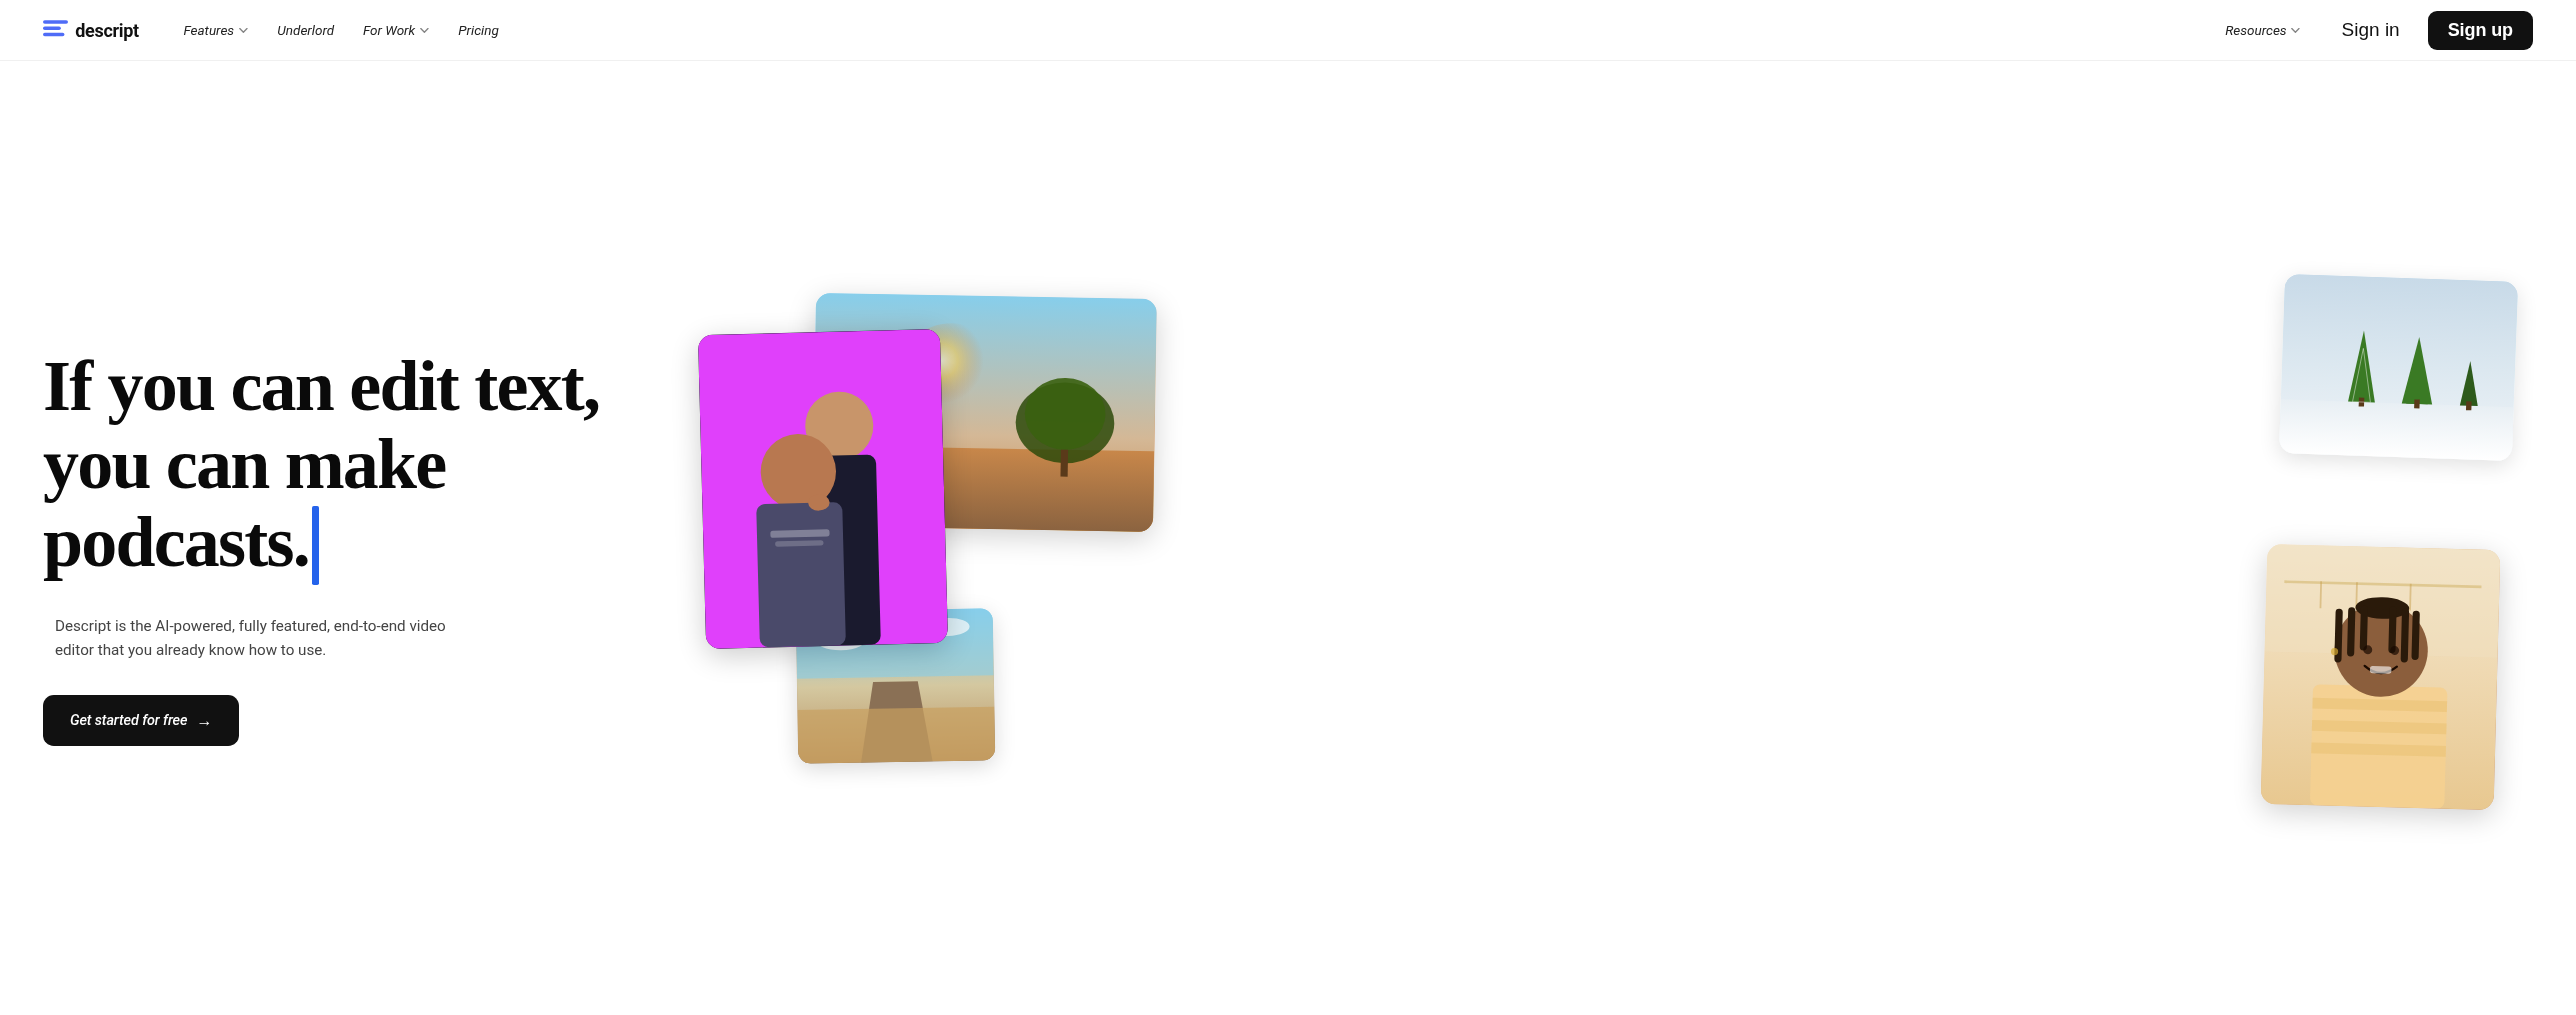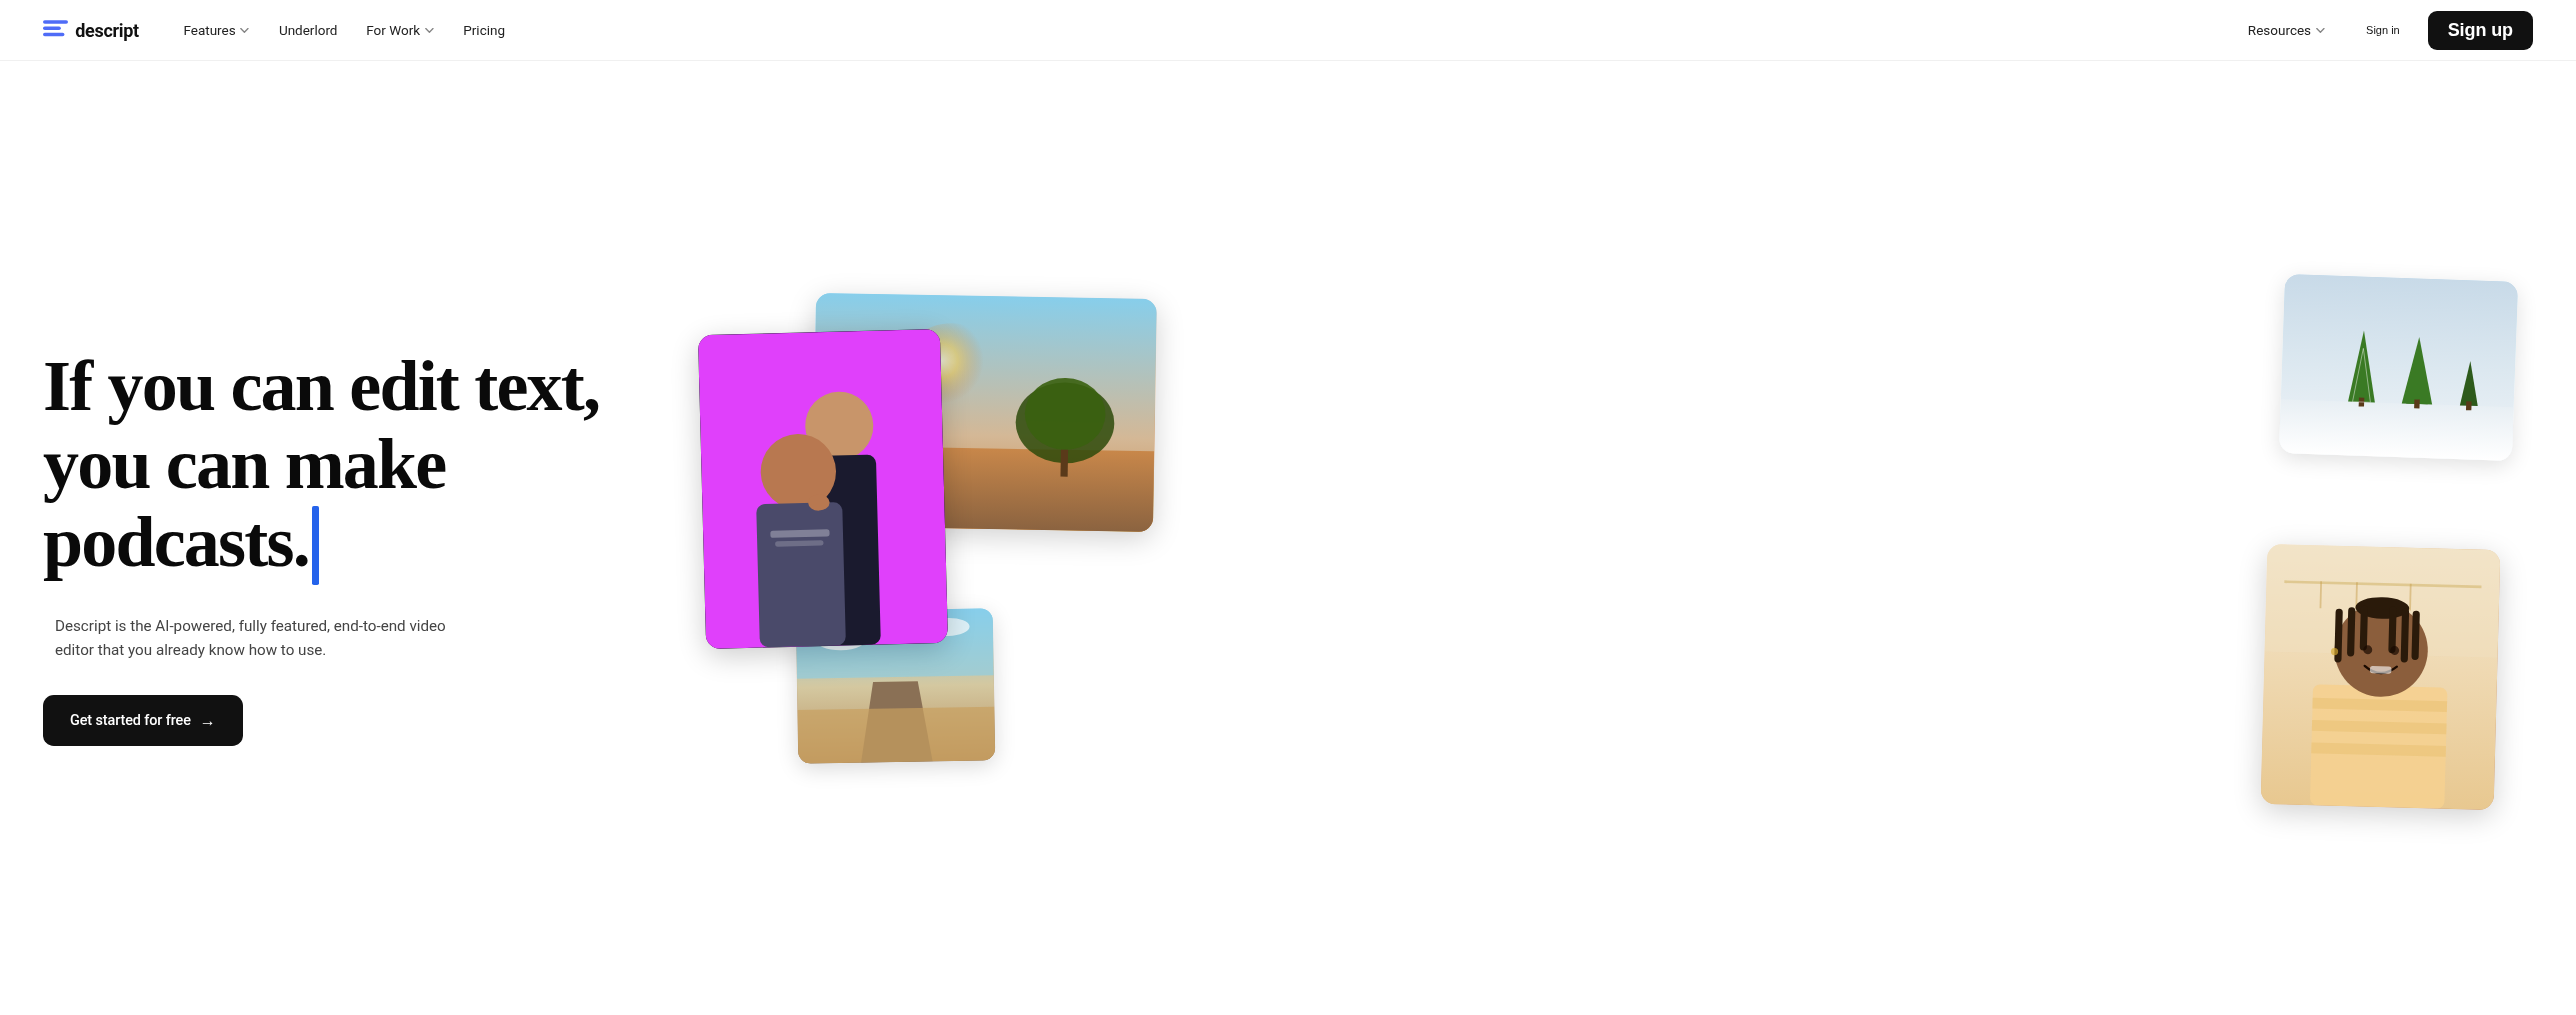--- a/index.html
+++ b/index.html
@@ -60,37 +60,38 @@
       align-items: center;
       gap: 3.6px;
       padding: 7.2px 12.6px;
       font-size: 13.5px;
       color: #222;
       text-decoration: none;
       border-radius: 5.4px;
       cursor: pointer;
       font-weight: 400;
       white-space: nowrap;
+      font-style: italic;
     }
 
     .chevron-icon {
       width: 10.8px;
       height: 10.8px;
       opacity: 0.6;
     }
 
     .nav-right {
       display: flex;
       align-items: center;
       gap: 12px;
     }
 
     .sign-in-btn {
       padding: 8px 16px;
-      font-size: 11px;
+      font-size: 19px;
       color: #111;
       background: transparent;
       border: none;
       border-radius: 7.2px;
       cursor: pointer;
       font-weight: 400;
     }
 
     .sign-up-btn {
       padding: 9px 20px;
@@ -165,20 +166,21 @@
       padding: 16px 27px;
       background: #111;
       color: #fff;
       font-size: 14.4px;
       font-weight: 500;
       border: none;
       border-radius: 10.8px;
       cursor: pointer;
       text-decoration: none;
       letter-spacing: -0.1px;
+      font-style: italic;
     }
 
     .cta-arrow {
       font-size: 16px;
     }
 
     
     .hero-images {
       flex: 1;
       position: relative;

